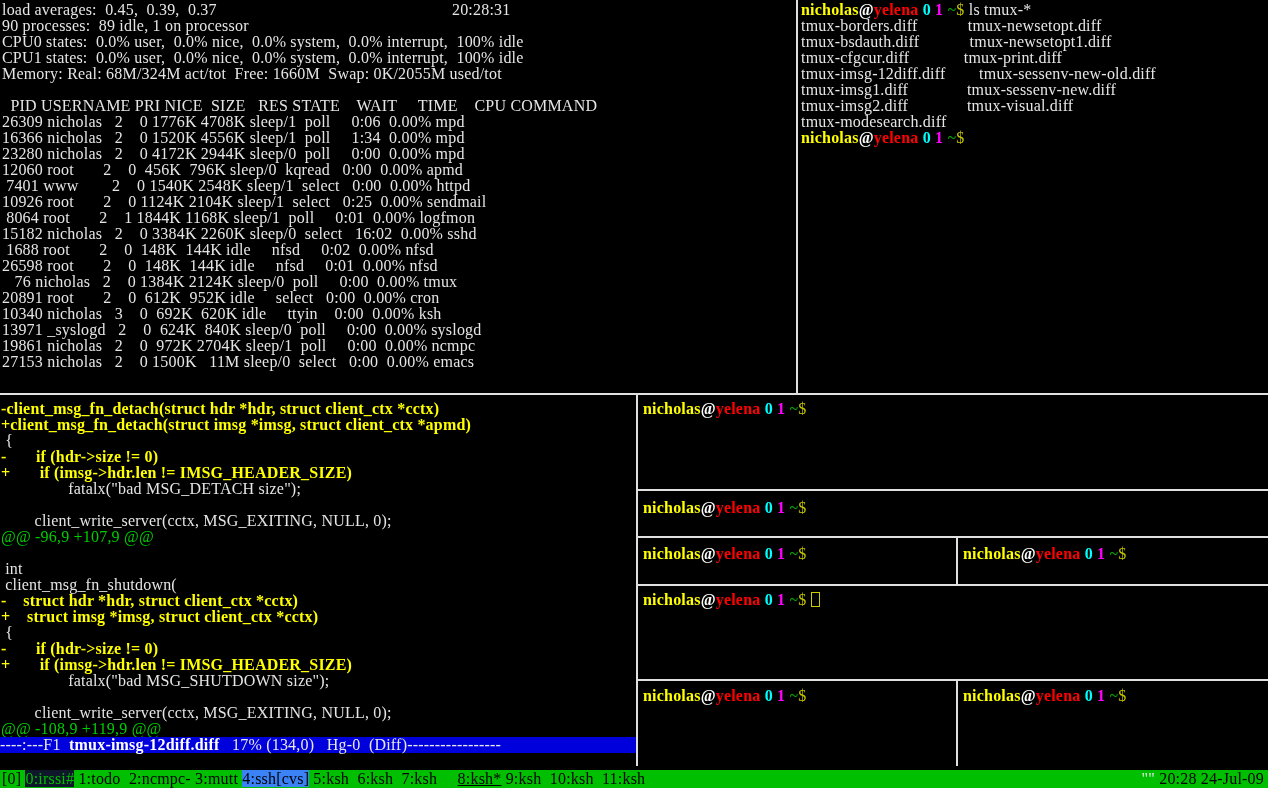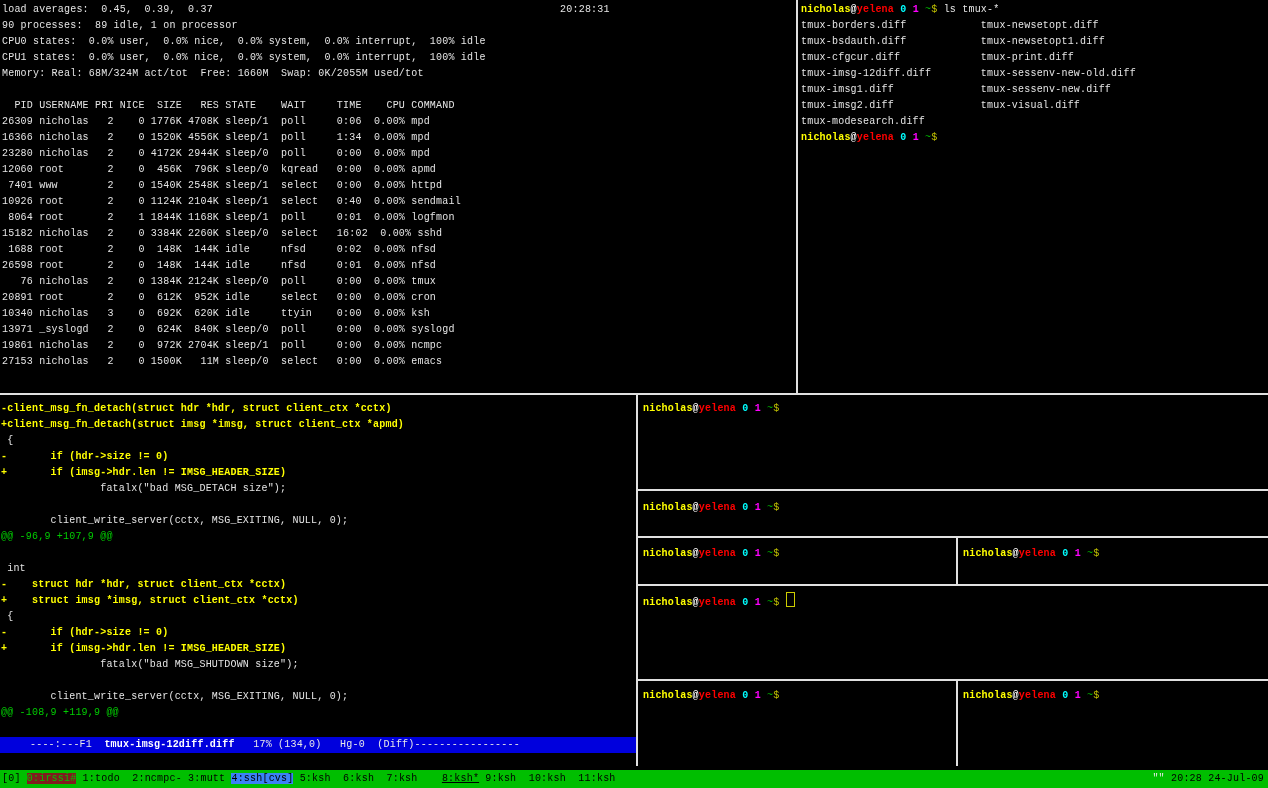--- a/index.html
+++ b/index.html
@@ -1,45 +1,45 @@
 <!DOCTYPE html>
 <html><head>
 <meta charset="utf-8">
 <style>
   html,body{margin:0;padding:0;background:#000;}
   #screen{
     position:relative;width:1268px;height:788px;background:#000;overflow:hidden;
-    font-family:Liberation Mono, monospace;
-    font-size:10px;letter-spacing:.2px;
+    font-family:Liberation Serif, serif;
+    font-size:16px;letter-spacing:.2px;
   }
   .pane{position:absolute;overflow:hidden;}
   .vdiv,.hdiv{position:absolute;background:#e0e0e0;}
   .tl{height:16px;line-height:16px;white-space:pre;color:#e5e5e5;}
   
   .c-w {color:#e5e5e5;}
   .c-wb{color:#ffffff;font-weight:bold;}
   .c-y {color:#ffff00;font-weight:bold;}
   .c-rb{color:#ff0000;font-weight:bold;}
   .c-cb{color:#00ffff;font-weight:bold;}
   .c-mb{color:#ff00ff;font-weight:bold;}
   .c-g {color:#00b800;}
   .c-o {color:#c4c400;}
   .c-gg{color:#00cd00;text-align:center;}
   
   .modeline{position:absolute;left:0;top:342px;width:636px;height:16px;line-height:16px;
-            background:#0000dd;white-space:pre;padding-left:30px;}
+            background:#0000dd;white-space:pre;}
   .ml  {color:#e8e8e8;}
   .ml-b{color:#ffffff;font-weight:bold;}
   
   #statusbar{position:absolute;left:0;top:770px;width:1268px;height:18px;background:#00be00;
              line-height:18px;white-space:pre;}
   #status-left{position:absolute;left:2px;top:0;height:18px;}
   #status-right{position:absolute;right:4px;top:0;height:18px;}
   .s-pl {color:#000000;}
-  .s-inv{color:#00be00;background:#7f1d1d;}
+  .s-inv{color:#00be00;background:#0f172a;}
   .s-blue{color:#000000;background:#3b82f6;}
   .s-cur{color:#000000;text-decoration:underline;margin-left:12px;}
   .s-ti {color:#e5e5e5;}
   
   .cursor{display:inline-block;width:7px;height:13px;border:1px solid #cccc00;
           vertical-align:-2px;}
 </style>
 </head>
 <body>
 
@@ -51,21 +51,21 @@
       <div class="tl c-w">CPU0 states:  0.0% user,  0.0% nice,  0.0% system,  0.0% interrupt,  100% idle</div>
       <div class="tl c-w">CPU1 states:  0.0% user,  0.0% nice,  0.0% system,  0.0% interrupt,  100% idle</div>
       <div class="tl c-w">Memory: Real: 68M/324M act/tot  Free: 1660M  Swap: 0K/2055M used/tot</div>
       <div class="tl c-w"> </div>
       <div class="tl c-w">  PID USERNAME PRI NICE  SIZE   RES STATE    WAIT     TIME    CPU COMMAND</div>
       <div class="tl c-w">26309 nicholas   2    0 1776K 4708K sleep/1  poll     0:06  0.00% mpd</div>
       <div class="tl c-w">16366 nicholas   2    0 1520K 4556K sleep/1  poll     1:34  0.00% mpd</div>
       <div class="tl c-w">23280 nicholas   2    0 4172K 2944K sleep/0  poll     0:00  0.00% mpd</div>
       <div class="tl c-w">12060 root       2    0  456K  796K sleep/0  kqread   0:00  0.00% apmd</div>
       <div class="tl c-w"> 7401 www        2    0 1540K 2548K sleep/1  select   0:00  0.00% httpd</div>
-      <div class="tl c-w">10926 root       2    0 1124K 2104K sleep/1  select   0:40  0.00% sendmail</div>
+      <div class="tl c-w">10926 root       2    0 1124K 2104K sleep/1  select   0:25  0.00% sendmail</div>
       <div class="tl c-w"> 8064 root       2    1 1844K 1168K sleep/1  poll     0:01  0.00% logfmon</div>
       <div class="tl c-w">15182 nicholas   2    0 3384K 2260K sleep/0  select   16:02  0.00% sshd</div>
       <div class="tl c-w"> 1688 root       2    0  148K  144K idle     nfsd     0:02  0.00% nfsd</div>
       <div class="tl c-w">26598 root       2    0  148K  144K idle     nfsd     0:01  0.00% nfsd</div>
       <div class="tl c-w">   76 nicholas   2    0 1384K 2124K sleep/0  poll     0:00  0.00% tmux</div>
       <div class="tl c-w">20891 root       2    0  612K  952K idle     select   0:00  0.00% cron</div>
       <div class="tl c-w">10340 nicholas   3    0  692K  620K idle     ttyin    0:00  0.00% ksh</div>
       <div class="tl c-w">13971 _syslogd   2    0  624K  840K sleep/0  poll     0:00  0.00% syslogd</div>
       <div class="tl c-w">19861 nicholas   2    0  972K 2704K sleep/1  poll     0:00  0.00% ncmpc</div>
       <div class="tl c-w">27153 nicholas   2    0 1500K   11M sleep/0  select   0:00  0.00% emacs</div>
@@ -95,20 +95,21 @@
         <div class="tl"><span class="c-y">+client_msg_fn_detach(struct imsg *imsg, struct client_ctx *apmd)</span></div>
         <div class="tl"><span class="c-w"> {</span></div>
         <div class="tl"><span class="c-y">-       if (hdr-&gt;size != 0)</span></div>
         <div class="tl"><span class="c-y">+       if (imsg-&gt;hdr.len != IMSG_HEADER_SIZE)</span></div>
         <div class="tl"><span class="c-w">                fatalx("bad MSG_DETACH size");</span></div>
         <div class="tl"><span class="c-w"> </span></div>
         <div class="tl"><span class="c-w">        client_write_server(cctx, MSG_EXITING, NULL, 0);</span></div>
         <div class="tl"><span class="c-gg">@@ -96,9 +107,9 @@</span></div>
         <div class="tl"><span class="c-w"> </span></div>
         <div class="tl"><span class="c-w"> int</span></div>
+        <div class="tl"><span class="c-w"> client_msg_fn_shutdown(</span></div>
         <div class="tl"><span class="c-y">-    struct hdr *hdr, struct client_ctx *cctx)</span></div>
         <div class="tl"><span class="c-y">+    struct imsg *imsg, struct client_ctx *cctx)</span></div>
         <div class="tl"><span class="c-w"> {</span></div>
         <div class="tl"><span class="c-y">-       if (hdr-&gt;size != 0)</span></div>
         <div class="tl"><span class="c-y">+       if (imsg-&gt;hdr.len != IMSG_HEADER_SIZE)</span></div>
         <div class="tl"><span class="c-w">                fatalx("bad MSG_SHUTDOWN size");</span></div>
         <div class="tl"><span class="c-w"> </span></div>
         <div class="tl"><span class="c-w">        client_write_server(cctx, MSG_EXITING, NULL, 0);</span></div>
         <div class="tl"><span class="c-gg">@@ -108,9 +119,9 @@</span></div>
       </div>

